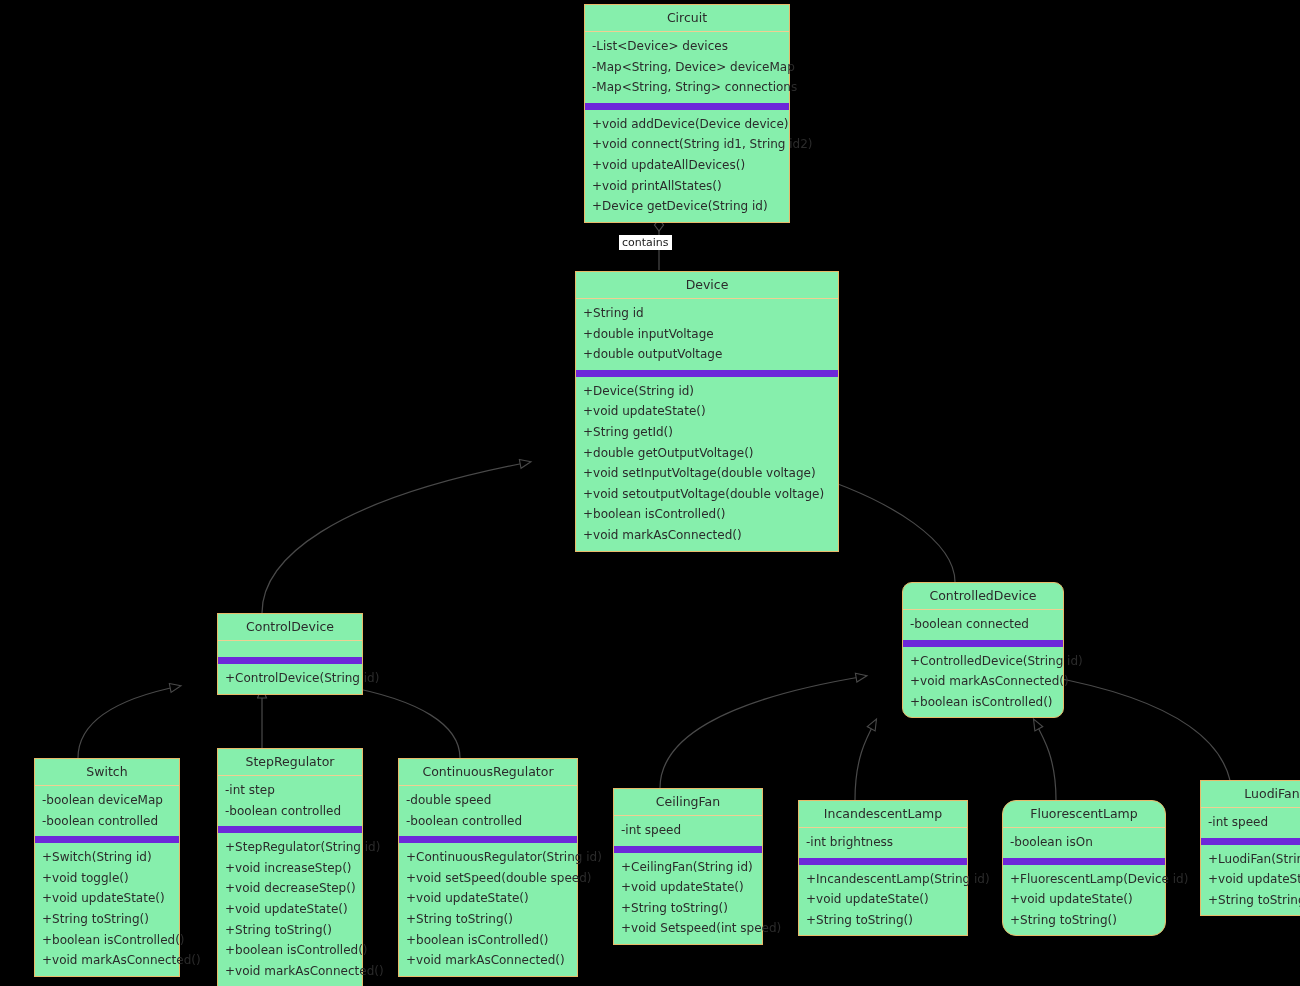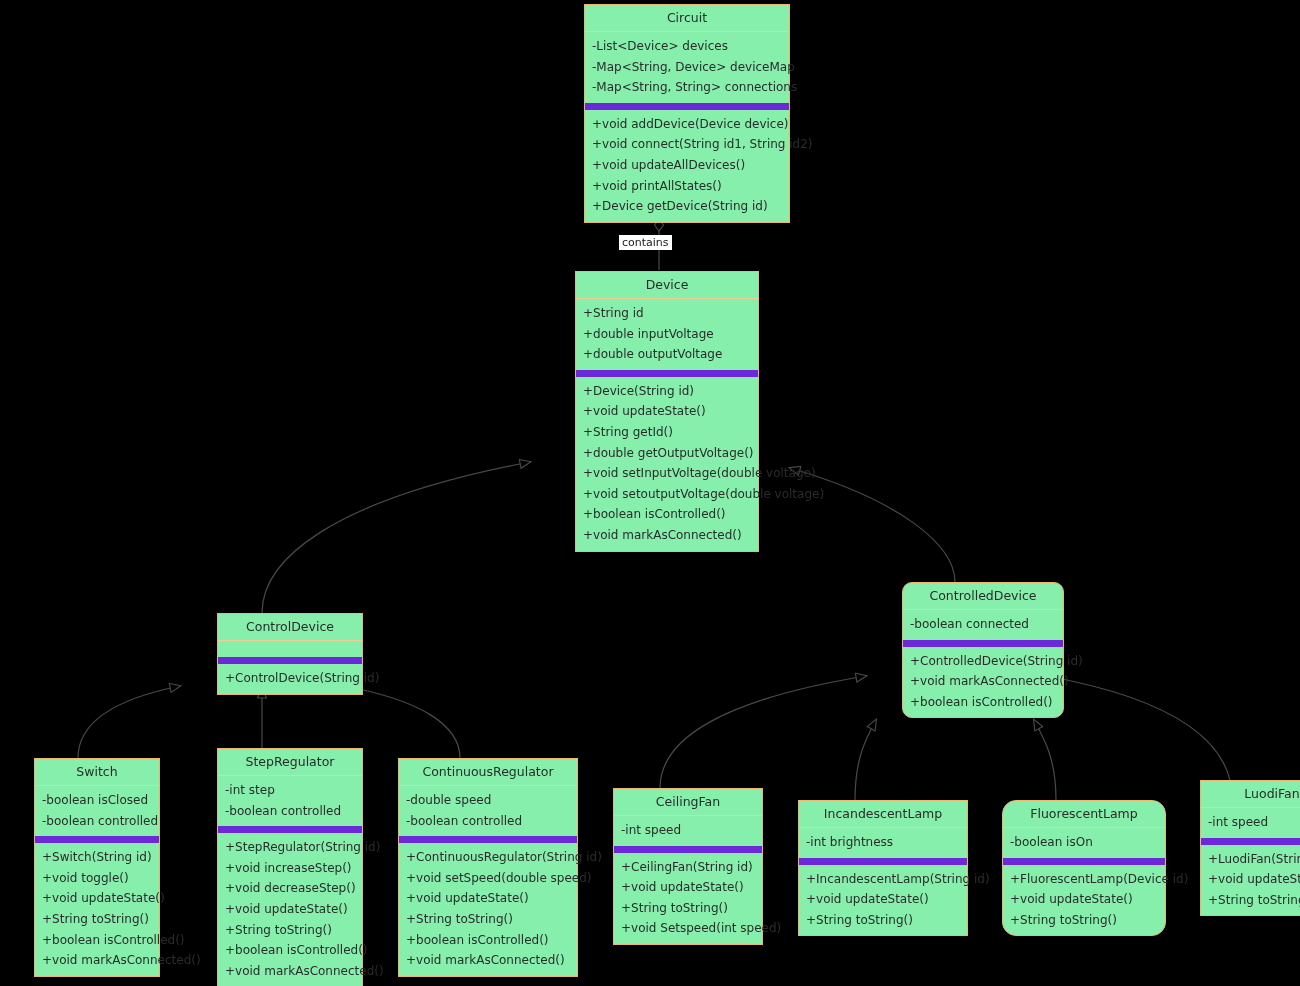--- a/index.html
+++ b/index.html
@@ -135,21 +135,21 @@
     </div>
     <div class="uml-section">
       <div class="uml-row">+void addDevice(Device device)</div>
       <div class="uml-row">+void connect(String id1, String id2)</div>
       <div class="uml-row">+void updateAllDevices()</div>
       <div class="uml-row">+void printAllStates()</div>
       <div class="uml-row">+Device getDevice(String id)</div>
     </div>
   </div>
 
-  <div class="uml-class" style="left:547px; top:271px; width:184px;">
+  <div class="uml-class" style="left:547px; top:271px; width:264px;">
     <div class="uml-title">Device</div>
     <div class="uml-section">
       <div class="uml-row">+String id</div>
       <div class="uml-row">+double inputVoltage</div>
       <div class="uml-row">+double outputVoltage</div>
     </div>
     <div class="uml-section">
       <div class="uml-row">+Device(String id)</div>
       <div class="uml-row">+void updateState()</div>
       <div class="uml-row">+String getId()</div>
@@ -174,24 +174,24 @@
     <div class="uml-section">
       <div class="uml-row">-boolean connected</div>
     </div>
     <div class="uml-section">
       <div class="uml-row">+ControlledDevice(String id)</div>
       <div class="uml-row">+void markAsConnected()</div>
       <div class="uml-row">+boolean isControlled()</div>
     </div>
   </div>
 
-  <div class="uml-class" style="left:6px; top:758px; width:126px;">
+  <div class="uml-class" style="left:6px; top:758px; width:146px;">
     <div class="uml-title">Switch</div>
     <div class="uml-section">
-      <div class="uml-row">-boolean isClosed</div>
+      <div class="uml-row">-boolean deviceMap</div>
       <div class="uml-row">-boolean controlled</div>
     </div>
     <div class="uml-section">
       <div class="uml-row">+Switch(String id)</div>
       <div class="uml-row">+void toggle()</div>
       <div class="uml-row">+void updateState()</div>
       <div class="uml-row">+String toString()</div>
       <div class="uml-row">+boolean isControlled()</div>
       <div class="uml-row">+void markAsConnected()</div>
     </div>

